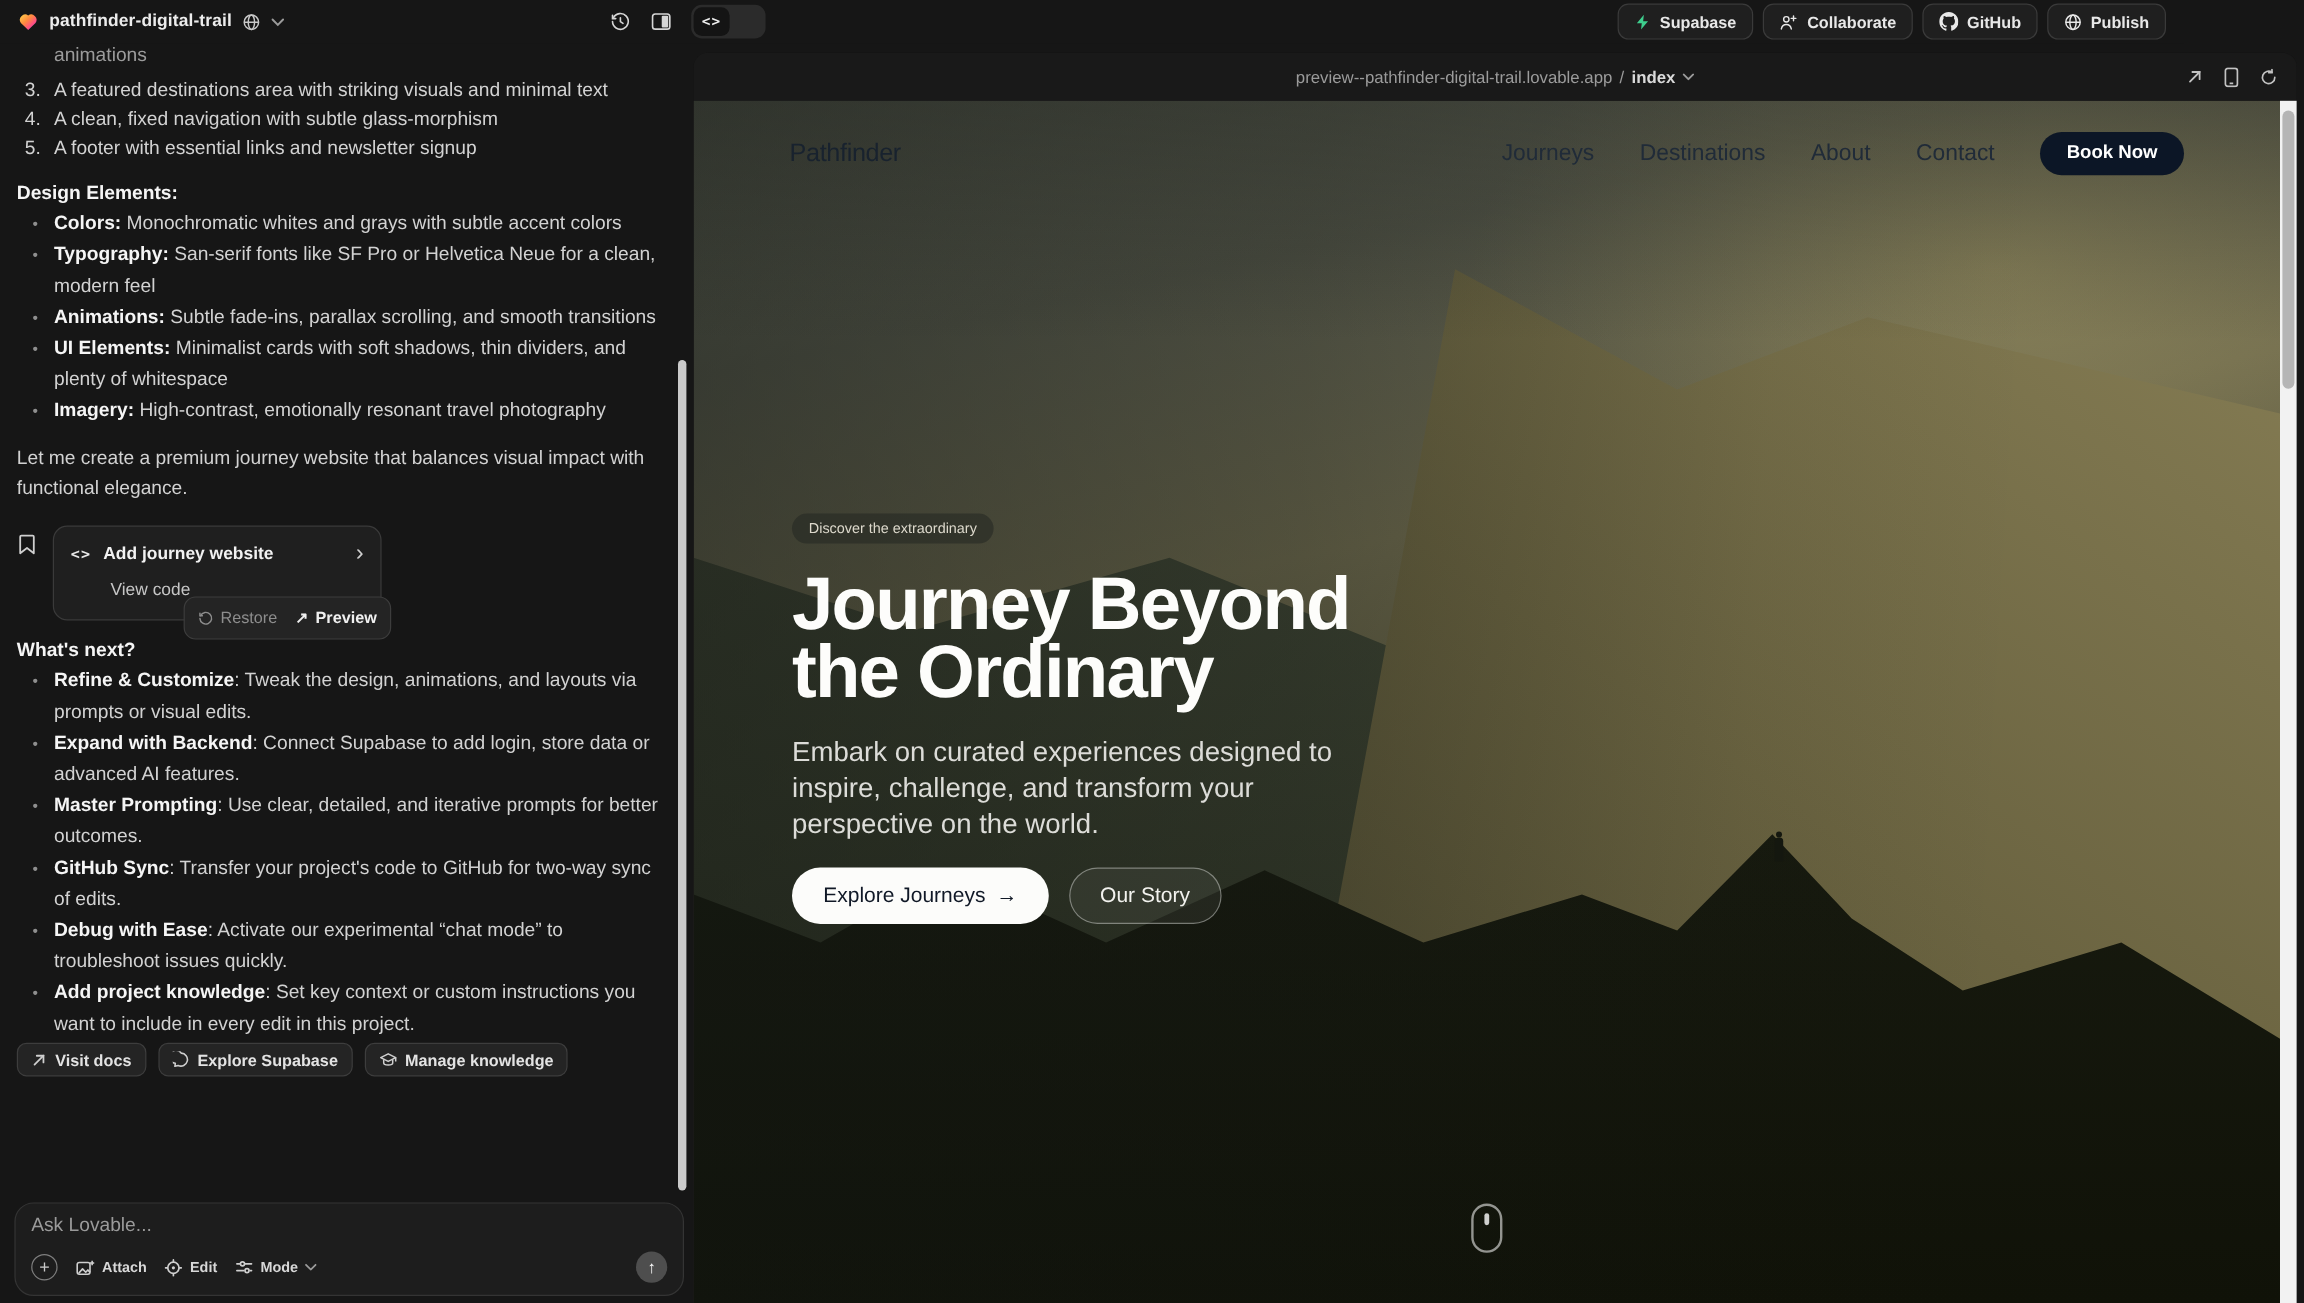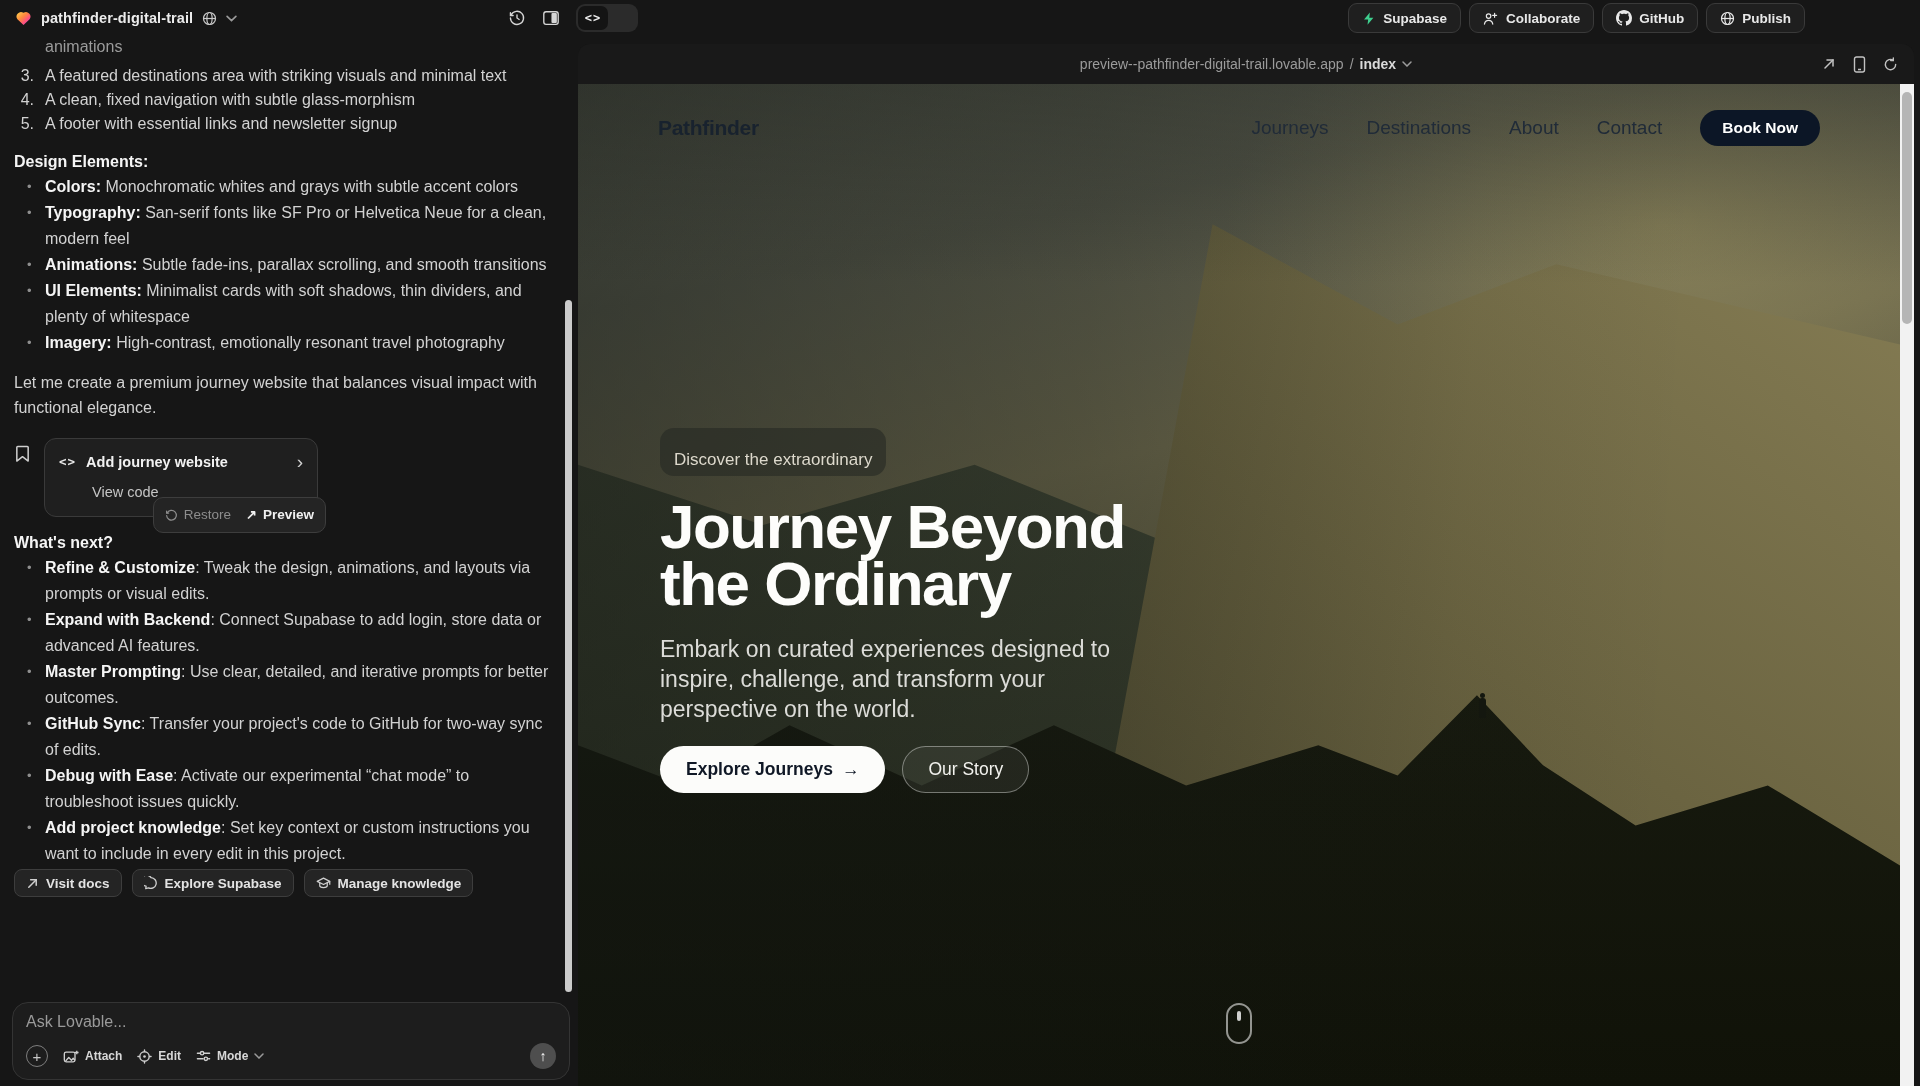--- a/index.html
+++ b/index.html
@@ -120,41 +120,41 @@
   .bg-layer { position:absolute; inset:0; }
   .bg-base { background:linear-gradient(168deg,#6e7264 0%,#5f6153 18%,#6e6a4e 38%,#5a573c 58%,#3f3f2a 78%,#2b2d1e 100%); }
   .bg-glow { background:radial-gradient(ellipse 55% 40% at 82% 14%, rgba(163,151,96,.5), transparent 60%); }
   .bg-far { background:linear-gradient(180deg,#4a5140,#343a2a 70%); clip-path:polygon(0 38%,14% 44%,30% 38%,45% 46%,58% 41%,70% 49%,55% 100%,0 100%); }
   .bg-right { background:linear-gradient(215deg,#8a8157,#6b6441 45%,#44412a); clip-path:polygon(48% 14%,62% 24%,74% 18%,100% 26%,100% 100%,36% 100%); }
   .bg-fore { background:linear-gradient(180deg,#2a2e1e,#181b10 55%,#101208); clip-path:polygon(0 66%,8% 70%,16% 64%,26% 70%,36% 64%,46% 70%,56% 66%,62% 69%,68% 61%,73% 68%,80% 74%,90% 70%,100% 78%,100% 100%,0 100%); }
   .bg-shade { background:linear-gradient(93deg, rgba(18,22,18,.52) 0%, rgba(18,22,18,.3) 38%, rgba(18,22,18,.06) 66%, transparent 82%); }
   .bg-top { background:linear-gradient(180deg, rgba(22,25,21,.35), transparent 20%); }
 
   .site-nav { position:absolute; left:0; top:0; width:100%; height:88px; display:flex; align-items:center; padding:0 80px; }
-  .site-logo { font-size:21px; font-weight:700; color:#18222e; letter-spacing:-.3px; cursor:pointer; }
+  .site-logo { font-size:21px; font-weight:400; color:#18222e; letter-spacing:-.3px; cursor:pointer; }
   .site-links { margin-left:auto; display:flex; gap:38px; }
   .site-link { font-size:19px; font-weight:500; color:#202b38; cursor:pointer; }
   .site-cta {
     margin-left:38px; height:36px; padding:0 22px; border:none; border-radius:18px;
     background:#0c1626; color:#ffffff; font-size:15.5px; font-weight:600;
     font-family:"Liberation Sans", sans-serif; cursor:pointer;
   }
 
   .hero { position:absolute; left:82px; top:344px; width:560px; }
   .badge {
-    display:inline-block; padding:22px 14px 6px; border-radius:14px;
-    background:rgba(36,40,35,.58); color:#ddd9cc; font-size:17px;text-align:right;
+    display:inline-block; padding:5px 14px 6px; border-radius:14px;
+    background:rgba(36,40,35,.58); color:#ddd9cc; font-size:12px;text-align:right;
   }
   .hero h1 { margin-top:22px; font-size:62px; line-height:57px; font-weight:600; color:#fdfdfb; letter-spacing:-1.5px; }
   .hero .sub { margin-top:22px; font-size:23px; line-height:30px; color:#dcdcd8; width:480px; }
   .hero-btns { display:flex; gap:17px; margin-top:22px; }
   .btn-primary {
     display:flex; align-items:center; gap:9px; height:47px; padding:0 26px;
     border:none; border-radius:24px; background:#fcfcfa; color:#101826;
-    font-size:17.5px; font-weight:700; font-family:"Liberation Sans", sans-serif; cursor:pointer;
+    font-size:17.5px; font-weight:400; font-family:"Liberation Sans", sans-serif; cursor:pointer;
   }
   .btn-ghost {
     display:flex; align-items:center; height:47px; padding:0 25px;
     border:1px solid rgba(255,255,255,.38); border-radius:24px;
     background:rgba(90,95,85,.22); color:#f2f2ee;
     font-size:17.5px; font-weight:500; font-family:"Liberation Sans", sans-serif; cursor:pointer;
   }
 
   .person { position:absolute; left:901px; top:614px; width:7px; height:20px; background:#14170f; border-radius:3px 3px 1px 1px; }
   .person::before { content:""; position:absolute; left:1px; top:-5px; width:5px; height:5px; border-radius:50%; background:#14170f; }

